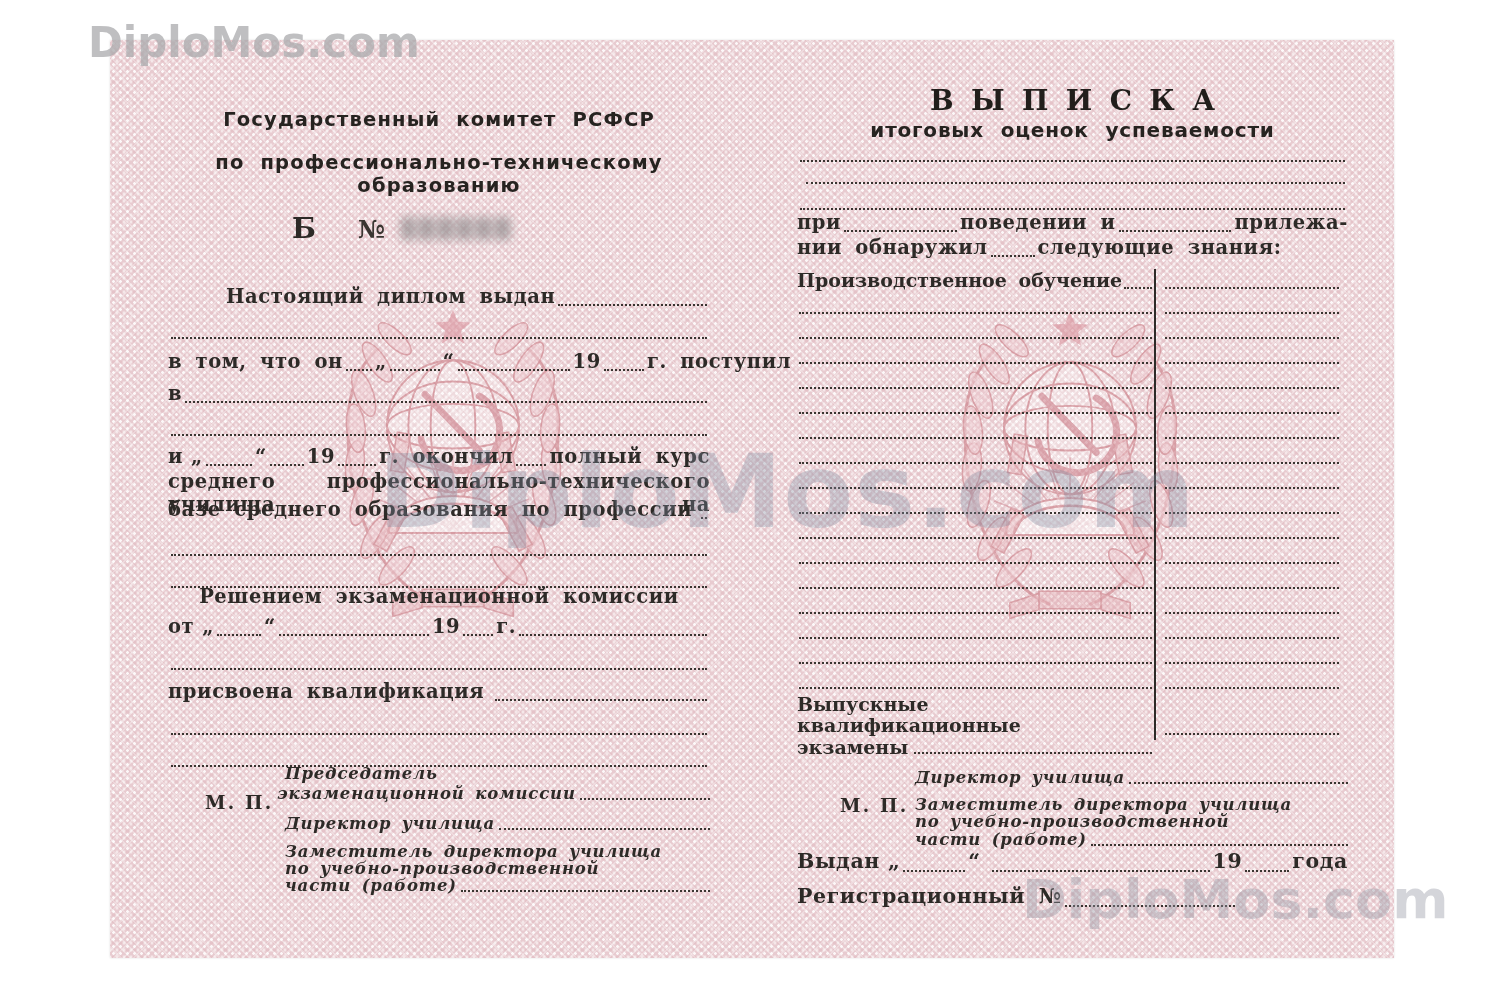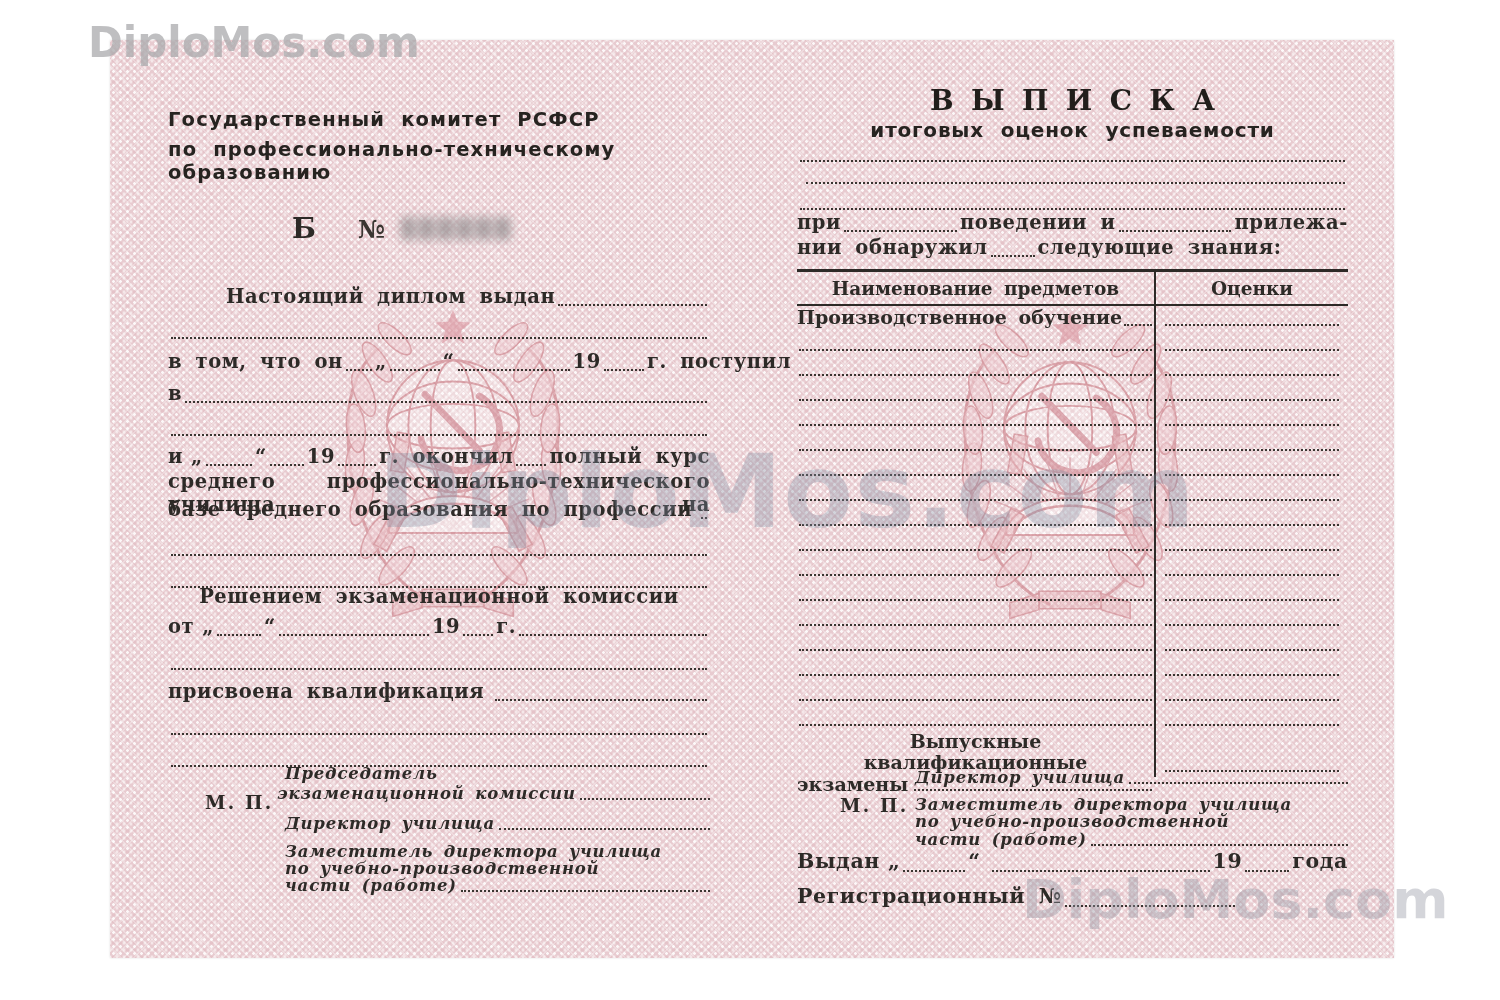--- a/index.html
+++ b/index.html
@@ -32,21 +32,21 @@
   .seg .fill{align-self:flex-end;height:0;border-bottom:2.4px dotted #3a3531;margin:0 3px 5px 3px;}
   .seg .gap{align-self:flex-end;}
 
   .just{font-size:19.5px;font-weight:700;word-spacing:6px;letter-spacing:0.03em;color:#2d2a27;
         text-align:justify;text-align-last:justify;height:26px;}
 
   .centerline{text-align:center;}
 
   
   .gosheader{font-family:"DejaVu Sans", sans-serif;font-weight:700;font-size:19.5px;
-             letter-spacing:0.06em;word-spacing:8px;text-align:left;color:#262320;}
+             letter-spacing:0.06em;word-spacing:8px;text-align:center;color:#262320;}
   .title-row{position:absolute;left:58px;display:flex;align-items:baseline;}
   .diplom{font-size:47px;font-weight:700;letter-spacing:0.17em;color:#211e1b;}
   .series{font-size:28px;font-weight:700;margin-left:66px;color:#2d2a27;}
   .numero{font-size:25px;font-weight:700;margin-left:42px;color:#3a3531;}
   .blurnum{width:112px;height:23px;margin-left:16px;border-radius:4px;align-self:center;
            background:repeating-linear-gradient(90deg,#8f898b 0 13px,#cabfc1 13px 19px);
            filter:blur(5px);opacity:0.72;}
 
   .vypiska{font-size:28px;font-weight:700;letter-spacing:0.62em;text-indent:0.62em;
            text-align:center;color:#211e1b;}
@@ -68,21 +68,21 @@
   .thead .hc2{flex:1;border-left:2px solid #2d2a27;display:flex;align-items:center;
               justify-content:center;font-size:18.5px;font-weight:700;color:#2d2a27;}
   .trow{display:flex;height:25px;}
   .tc1{width:357px;display:flex;align-items:baseline;font-size:19px;font-weight:700;
        word-spacing:5px;color:#2d2a27;}
   .tc1 .fill{flex:1;align-self:flex-end;height:0;border-bottom:2.4px dotted #3a3531;margin:0 2px 5px 2px;}
   .tc2{flex:1;border-left:2px solid #2d2a27;display:flex;align-items:flex-end;padding:0 9px;}
   .tc2 .fill{flex:1;height:0;border-bottom:2.4px dotted #3a3531;margin-bottom:5px;}
   .trow.final{height:46px;}
   .final .tc1{display:block;}
-  .final .l1{font-size:19px;font-weight:700;word-spacing:5px;line-height:21px;text-align:center;}
+  .final .l1{font-size:19px;font-weight:700;word-spacing:5px;line-height:21px;}
   .final .l2{display:flex;align-items:baseline;font-size:19px;font-weight:700;line-height:22px;}
   .final .l2 .fill{flex:1;align-self:flex-end;height:0;border-bottom:2.4px dotted #3a3531;margin:0 2px 4px 6px;}
 
   
   .emblem{position:absolute;z-index:1;opacity:0.55;}
 
   
   .wm{position:absolute;font-family:"DejaVu Sans", sans-serif;font-weight:700;z-index:6;
       pointer-events:none;white-space:nowrap;}
   .wm-tl{left:88px;top:18px;font-size:42px;color:rgba(170,170,172,0.75);}
@@ -159,21 +159,21 @@
 
     <svg class="emblem" style="left:178px;top:260px;width:330px;height:330px">
         <use href="#emb"></use>
       </svg>
     <svg class="emblem" style="left:795px;top:262px;width:330px;height:330px">
         <use href="#emb"></use>
       </svg>
 
     <div class="lpage">
       <div class="abs gosheader" style="top:68px">Государственный комитет РСФСР</div>
-      <div class="abs gosheader" style="top:98px">по профессионально-техническому образованию</div>
+      <div class="abs gosheader" style="top:111px">по профессионально-техническому образованию</div>
 
       <div class="title-row" style="left:58px;top:172px;right:0">
         <span class="series">Б</span>
         <span class="numero">№</span>
         <span class="blurnum"></span>
       </div>
 
       <div class="abs seg" style="top:245px">
           <span class="gap" style="flex: 0 0 58px;"></span>
           <span class="txt">Настоящий диплом выдан</span>
@@ -296,24 +296,20 @@
           <span class="fill" style="flex: 1 1 24px;"></span>
           <span class="txt">прилежа-</span>
         </div>
       <div class="abs seg" style="top:180px">
           <span class="txt">нии обнаружил</span>
           <span class="fill" style="flex: 0 0 44px;"></span>
           <span class="txt">следующие знания:</span>
         </div>
 
       <div class="gtable">
-        <div class="thead">
-          <div class="hc1">Наименование предметов</div>
-          <div class="hc2">Оценки</div>
-        </div>
         <div class="trow">
           <div class="tc1">
               <span>Производственное обучение</span>
               <span class="fill"></span>
             </div>
           <div class="tc2">
               <span class="fill"></span>
             </div>
         </div>
         <div id="empty-rows">

